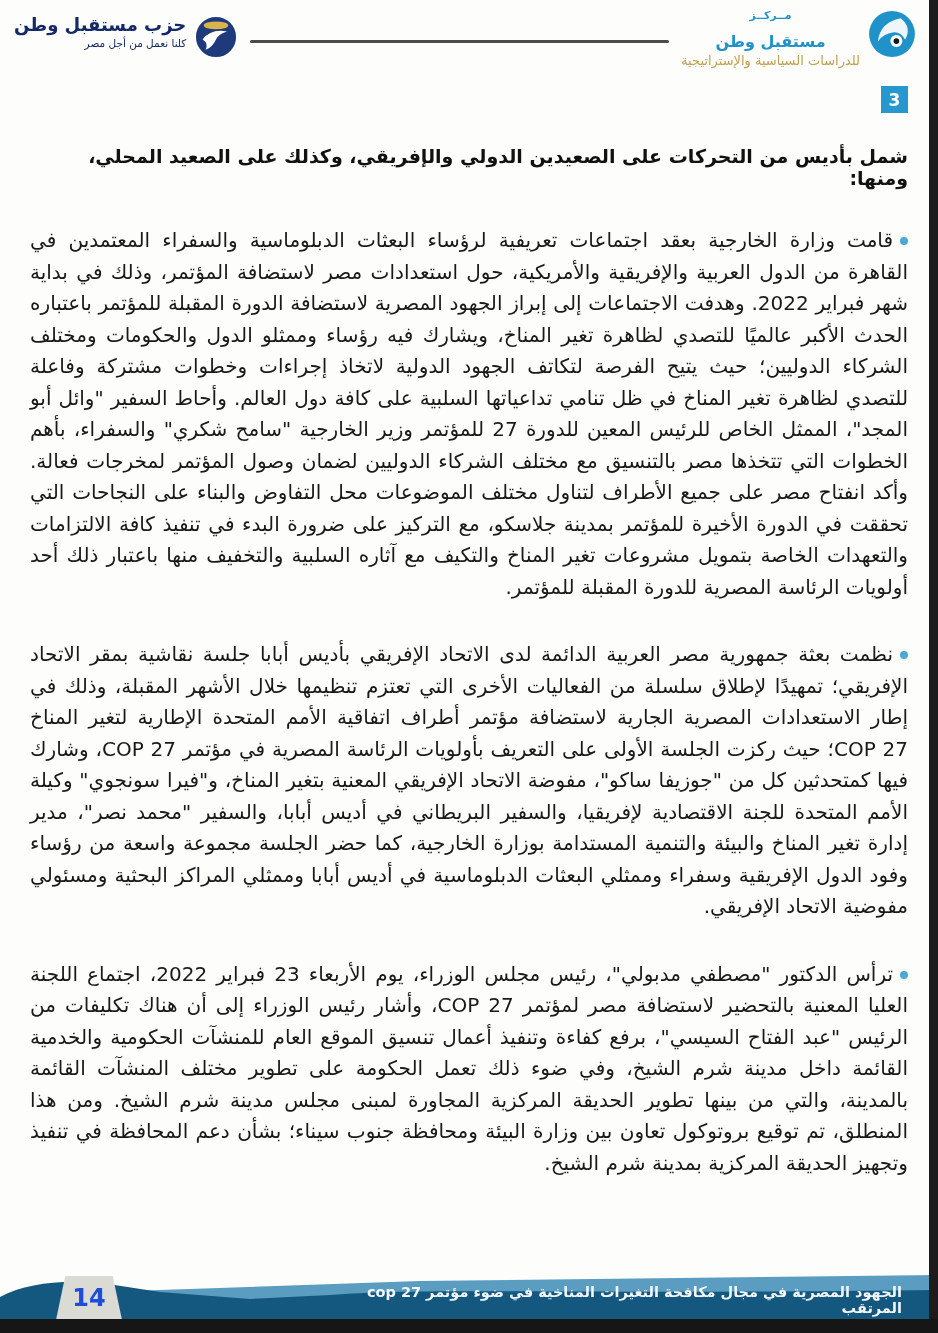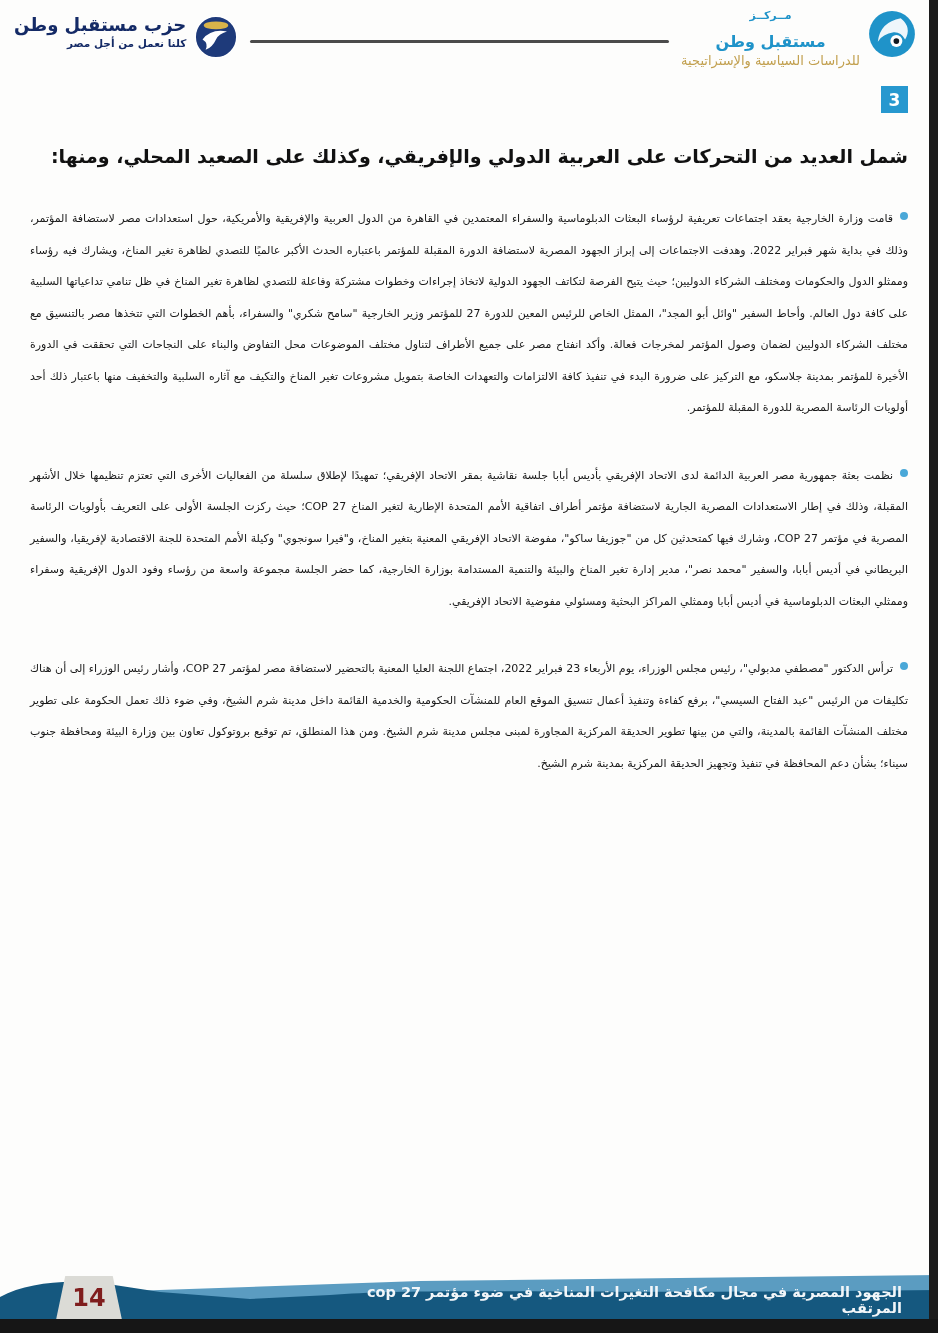--- a/index.html
+++ b/index.html
@@ -16,58 +16,58 @@
   .edge-bottom{position:absolute;left:0;bottom:0;width:938px;height:14px;background:#161616;z-index:41;}
 
   
   .header{
     position:absolute;top:8px;left:14px;right:22px;height:62px;
     display:flex;align-items:center;gap:12px;
   }
   .logo-block{display:flex;gap:8px;}
   .party-text{text-align:right;direction:rtl;color:#142a66;}
   .party-title{font-size:18px;font-weight:bold;line-height:1.1;}
-  .party-sub{font-size:10.5px;font-weight:bold;margin-top:2px;}
+  .party-sub{font-size:10.5px;font-weight:normal;margin-top:2px;}
   .emblem{flex:0 0 auto;}
   .rule{flex:1;height:3px;background:#4b4b4b;border-radius:2px;margin-top:4px;}
   .center-text{text-align:center;direction:rtl;}
   .center-title1{color:#1f93c9;font-size:11px;font-weight:bold;letter-spacing:1px;line-height:1;}
   .center-title2{color:#1f93c9;font-size:16px;font-weight:bold;line-height:1.15;margin-top:12px;}
   .center-sub{color:#c2a04f;font-size:13px;margin-top:2px;}
 
   
   .content{position:absolute;top:86px;right:30px;left:30px;direction:rtl;}
   .section-head{display:flex;align-items:center;gap:8px;}
   .num-box{
     width:27px;height:27px;background:#2798cf;color:#fff;
     font-size:17px;font-weight:bold;display:flex;align-items:center;justify-content:center;
     flex:0 0 auto;
   }
   .section-title{color:#2798cf;font-size:23px;font-weight:bold;}
   .intro{
     margin-top:32px;color:#111;font-size:19px;font-weight:bold;letter-spacing:-0.2px;
   }
   .para{
-    margin-top:36px;color:#191919;font-size:11px;line-height:31.5px;
+    margin-top:36px;color:#191919;font-size:20px;line-height:31.5px;
     text-align:justify;
   }
   .para .dot{
     display:inline-block;width:8px;height:8px;border-radius:50%;
     background:#4aa8d8;margin-left:7px;vertical-align:2px;
   }
 
   
   .footer{position:absolute;left:0;bottom:0;width:938px;height:78px;z-index:30;}
   .footer svg{position:absolute;left:0;top:0;}
   .page-tab{
     position:absolute;left:56px;bottom:13px;width:66px;height:44px;
     background:#dbdbd6;
     clip-path:polygon(14% 0,86% 0,100% 100%,0 100%);
     display:flex;align-items:center;justify-content:center;
-    color:#7f1d1d;font-size:24px;font-weight:bold;
+    color:#1d4ed8;font-size:24px;font-weight:bold;
   }
   .footer-caption{
     position:absolute;right:36px;bottom:17px;width:580px;
     direction:rtl;color:#f2f6f9;font-size:14.5px;font-weight:bold;
   }
 </style>
 </head>
 <body>
 
 <div class="page">
@@ -104,21 +104,21 @@
         </svg>
       </span>
     </div>
   </div>
 
   <div class="content">
     <div class="section-head">
       <span class="num-box">3</span>
     </div>
 
-    <div class="intro">شمل العديد من التحركات على العربية الدولي والإفريقي، وكذلك على الصعيد المحلي، ومنها:</div>
+    <div class="intro">شمل بأديس من التحركات على الصعيدين الدولي والإفريقي، وكذلك على الصعيد المحلي، ومنها:</div>
 
     <div class="para">
       <span class="dot"></span><span>قامت وزارة الخارجية بعقد اجتماعات تعريفية لرؤساء البعثات الدبلوماسية والسفراء المعتمدين في القاهرة من الدول العربية والإفريقية والأمريكية، حول استعدادات مصر لاستضافة المؤتمر، وذلك في بداية شهر فبراير 2022. وهدفت الاجتماعات إلى إبراز الجهود المصرية لاستضافة الدورة المقبلة للمؤتمر باعتباره الحدث الأكبر عالميًا للتصدي لظاهرة تغير المناخ، ويشارك فيه رؤساء وممثلو الدول والحكومات ومختلف الشركاء الدوليين؛ حيث يتيح الفرصة لتكاتف الجهود الدولية لاتخاذ إجراءات وخطوات مشتركة وفاعلة للتصدي لظاهرة تغير المناخ في ظل تنامي تداعياتها السلبية على كافة دول العالم. وأحاط السفير "وائل أبو المجد"، الممثل الخاص للرئيس المعين للدورة 27 للمؤتمر وزير الخارجية "سامح شكري" والسفراء، بأهم الخطوات التي تتخذها مصر بالتنسيق مع مختلف الشركاء الدوليين لضمان وصول المؤتمر لمخرجات فعالة. وأكد انفتاح مصر على جميع الأطراف لتناول مختلف الموضوعات محل التفاوض والبناء على النجاحات التي تحققت في الدورة الأخيرة للمؤتمر بمدينة جلاسكو، مع التركيز على ضرورة البدء في تنفيذ كافة الالتزامات والتعهدات الخاصة بتمويل مشروعات تغير المناخ والتكيف مع آثاره السلبية والتخفيف منها باعتبار ذلك أحد أولويات الرئاسة المصرية للدورة المقبلة للمؤتمر.</span>
     </div>
 
     <div class="para">
       <span class="dot"></span><span>نظمت بعثة جمهورية مصر العربية الدائمة لدى الاتحاد الإفريقي بأديس أبابا جلسة نقاشية بمقر الاتحاد الإفريقي؛ تمهيدًا لإطلاق سلسلة من الفعاليات الأخرى التي تعتزم تنظيمها خلال الأشهر المقبلة، وذلك في إطار الاستعدادات المصرية الجارية لاستضافة مؤتمر أطراف اتفاقية الأمم المتحدة الإطارية لتغير المناخ COP 27؛ حيث ركزت الجلسة الأولى على التعريف بأولويات الرئاسة المصرية في مؤتمر COP 27، وشارك فيها كمتحدثين كل من "جوزيفا ساكو"، مفوضة الاتحاد الإفريقي المعنية بتغير المناخ، و"فيرا سونجوي" وكيلة الأمم المتحدة للجنة الاقتصادية لإفريقيا، والسفير البريطاني في أديس أبابا، والسفير "محمد نصر"، مدير إدارة تغير المناخ والبيئة والتنمية المستدامة بوزارة الخارجية، كما حضر الجلسة مجموعة واسعة من رؤساء وفود الدول الإفريقية وسفراء وممثلي البعثات الدبلوماسية في أديس أبابا وممثلي المراكز البحثية ومسئولي مفوضية الاتحاد الإفريقي.</span>
     </div>
 
     <div class="para">

